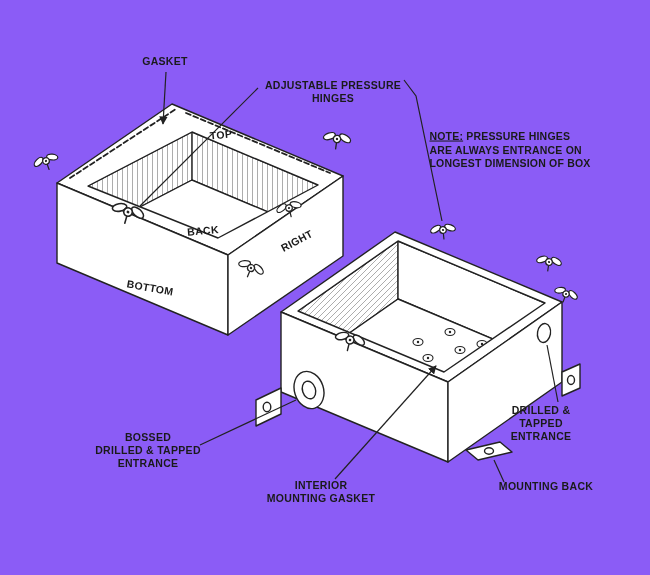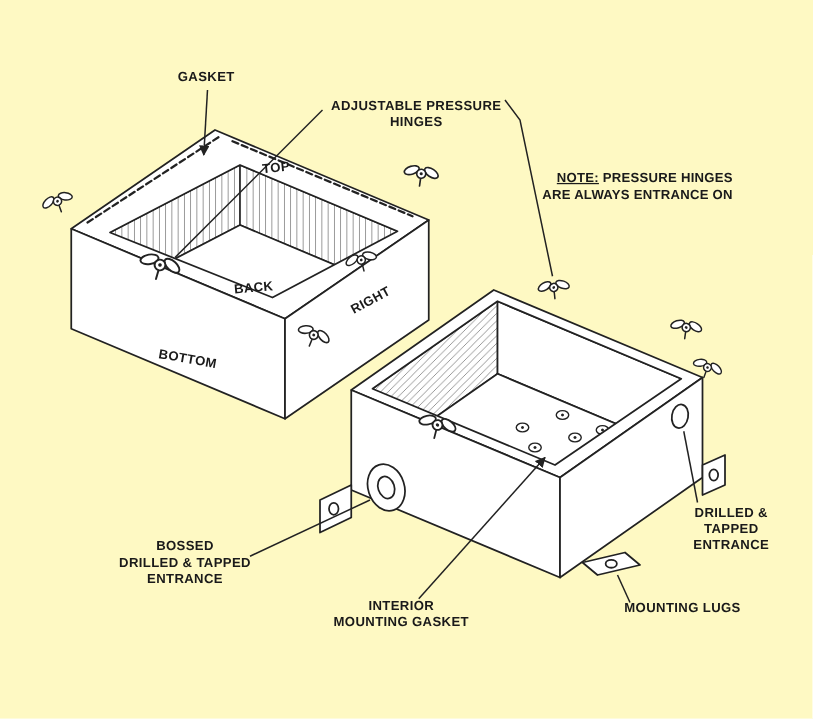--- a/index.html
+++ b/index.html
@@ -1,24 +1,24 @@
 <!DOCTYPE html>
 <html><head>
 <meta charset="utf-8">
 <style>
   html,body{margin:0;padding:0;background:#ffffff;}
-  .canvas{position:relative;width:650px;height:575px;background:#fef9c3;overflow:hidden;
+  .canvas{position:relative;width:650px;height:575px;background:#8b5cf6;overflow:hidden;
           font-family:"Liberation Sans",sans-serif;}
   .canvas svg{position:absolute;left:0;top:0;}
   .lbl{position:absolute;transform:translate(-50%,-50%);
        font:700 10.5px "Liberation Sans",sans-serif;color:#1a1a1a;
        letter-spacing:.3px;text-align:center;white-space:pre-line;line-height:1.25;}
   .note{position:absolute;left:510px;top:150px;transform:translate(-50%,-50%);
         font:700 10.5px "Liberation Sans",sans-serif;color:#1a1a1a;
-        letter-spacing:.2px;text-align:right;line-height:1.3;width:max-content;}
+        letter-spacing:.2px;text-align:left;line-height:1.3;width:max-content;}
   .u{text-decoration:underline;}
 </style>
 </head>
 <body>
 
 <div class="canvas">
 
   <svg width="650" height="575" viewBox="0 0 650 575">
     <defs>
       <g id="wingnut" stroke="#222" stroke-width="1.2" fill="#fff">
@@ -102,36 +102,37 @@
   </svg>
 
   <div class="lbl" style="left:165px;top:62px">GASKET</div>
 
   <div class="lbl" style="left:333px;top:92px">ADJUSTABLE PRESSURE
 HINGES</div>
 
   <div class="note">
     <div><span class="u">NOTE:</span><span> PRESSURE HINGES</span></div>
     <div>ARE ALWAYS ENTRANCE ON</div>
+    <div>LONGEST DIMENSION OF BOX</div>
   </div>
 
   <div class="lbl" style="left:221px;top:135px;transform:translate(-50%,-50%) rotate(-6deg)">TOP</div>
 
   <div class="lbl" style="left:203px;top:231px;transform:translate(-50%,-50%) rotate(-5deg)">BACK</div>
 
   <div class="lbl" style="left:297px;top:241px;transform:translate(-50%,-50%) rotate(-28deg)">RIGHT</div>
 
   <div class="lbl" style="left:150px;top:288px;transform:translate(-50%,-50%) rotate(10deg)">BOTTOM</div>
 
   <div class="lbl" style="left:148px;top:451px">BOSSED
 DRILLED &amp; TAPPED
 ENTRANCE</div>
 
   <div class="lbl" style="left:321px;top:492px">INTERIOR
 MOUNTING GASKET</div>
 
-  <div class="lbl" style="left:585px;top:424px">DRILLED &amp;
+  <div class="lbl" style="left:541px;top:424px">DRILLED &amp;
 TAPPED
 ENTRANCE</div>
 
-  <div class="lbl" style="left:546px;top:487px">MOUNTING LUGS</div>
+  <div class="lbl" style="left:546px;top:487px">MOUNTING BACK</div>
 
 </div>
 
 </body></html>

